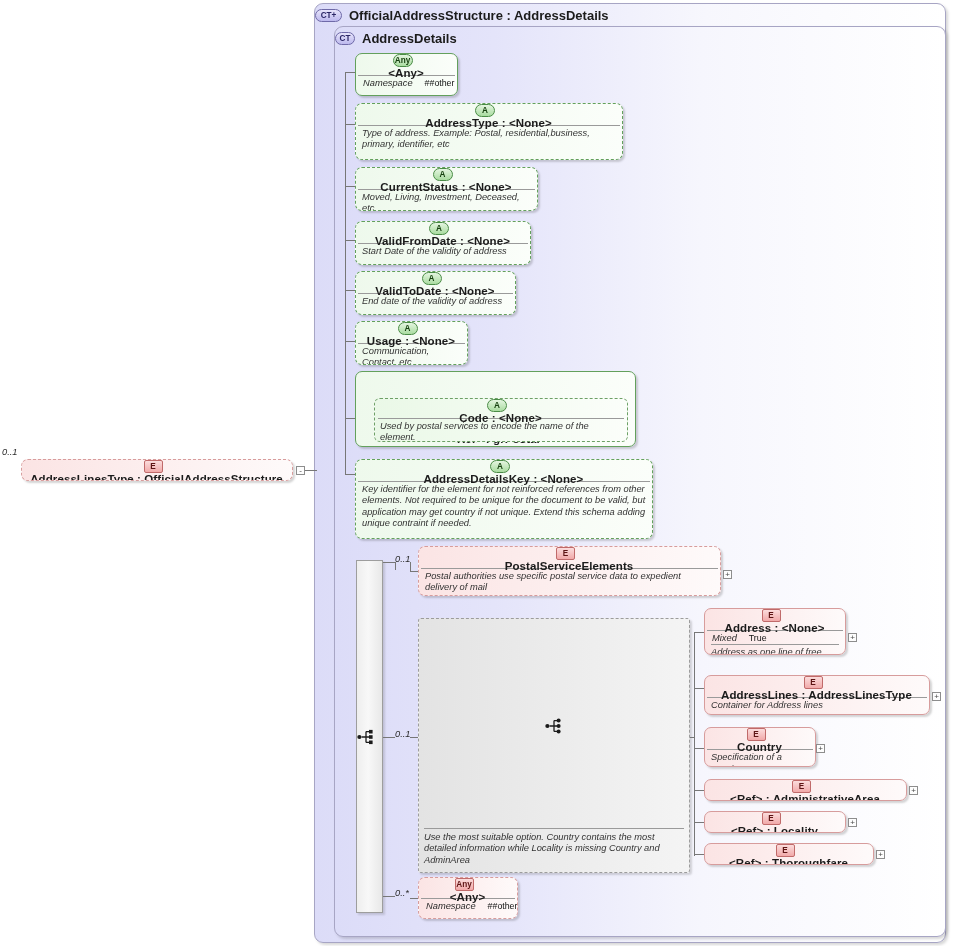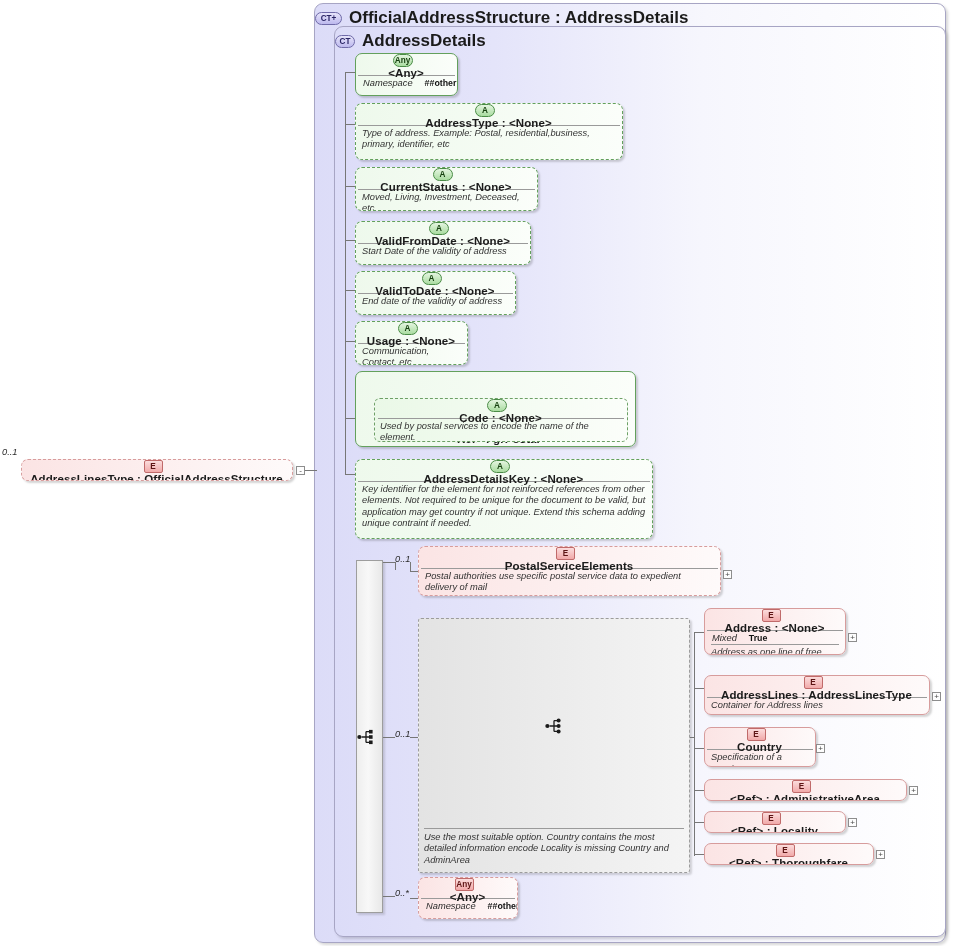--- a/index.html
+++ b/index.html
@@ -45,21 +45,21 @@
     line-height: 11.4px;
   }
   .node .sep {
     height: 1px; background: #9a9a9a; margin: 1px 2px 2px 2px;
   }
   .node .prop {
     display: flex; gap: 12px; align-items: baseline;
     font-size: 9.3px; padding-left: 1px;
   }
   .node .prop .pk { font-style: italic; color: #2a2a2a; }
-  .node .prop .pv { font-weight: bold; font-size: 8.8px; color: #111; }
+  .node .prop .pv { font-weight: normal; font-size: 8.8px; color: #111; }
 
   
   .badge {
     flex: 0 0 auto;
     width: 20px; height: 13px;
     border-radius: 7px;
     display:flex; align-items:center; justify-content:center;
     font-size: 8.2px; font-weight: bold;
     margin-right: 7px;
     letter-spacing: 0px;
@@ -84,21 +84,21 @@
     border: 1px solid #a7a5c4;
     border-radius: 9px;
     background: linear-gradient(to right,#dcdcf8 0%, #e6e6fa 28%, #f7f7fd 62%, #ffffff 100%);
     box-shadow: 2px 2px 3px rgba(0,0,0,0.16);
   }
   .container > .chdr {
     position:absolute; top:4px; left:0;
     display:flex; align-items:center; white-space:nowrap;
   }
   .container > .chdr .ctitle {
-    font-size: 17px; font-weight: bold; color:#1b1b1b;
+    font-size: 13px; font-weight: bold; color:#1b1b1b;
   }
 
   
   .node.grey {
     background: linear-gradient(to right,#e3e3e3,#f4f4f4);
     border: 1px dashed #9c9c9c;
     border-radius: 3px;
     box-shadow: 2px 2px 2px rgba(0,0,0,0.15);
   }
 
@@ -306,21 +306,21 @@
   <svg class="comp" style="left:545px; top:718px;" viewBox="0 0 20 16">
     <circle cx="2.4" cy="8" r="2.1" fill="#1b1b1b"></circle>
     <path d="M4.6 8 H9 M9 2.6 V13.4 M9 2.6 H12 M9 8 H12 M9 13.4 H12" stroke="#1b1b1b" stroke-width="1.3" fill="none"></path>
     <circle cx="13.6" cy="2.6" r="2" fill="#1b1b1b"></circle>
     <circle cx="13.6" cy="8" r="2" fill="#1b1b1b"></circle>
     <circle cx="13.6" cy="13.4" r="2" fill="#1b1b1b"></circle>
   </svg>
 
   <div style="position:absolute; left:424px; top:828px; width:260px;">
     <div style="height:1px; background:#9a9a9a; margin-bottom:3px;"></div>
-    <div class="doc" style="font-size:9.3px; font-style:italic; color:#333; line-height:11.4px;">Use the most suitable option. Country contains the most detailed information encode Locality is missing Country and AdminArea</div>
+    <div class="doc" style="font-size:9.3px; font-style:italic; color:#333; line-height:11.4px;">Use the most suitable option. Country contains the most detailed information while Locality is missing Country and AdminArea</div>
   </div>
   <div class="ln h" style="left:410px; top:737px; width:8px;"></div>
 
   <div class="ln v" style="left:694px; top:632px; height:224px;"></div>
   <div class="ln h" style="left:694px; top:632px; width:10px;"></div>
   <div class="ln h" style="left:694px; top:688px; width:10px;"></div>
   <div class="ln h" style="left:694px; top:748px; width:10px;"></div>
   <div class="ln h" style="left:694px; top:790px; width:10px;"></div>
   <div class="ln h" style="left:694px; top:822px; width:10px;"></div>
   <div class="ln h" style="left:694px; top:854px; width:10px;"></div>

